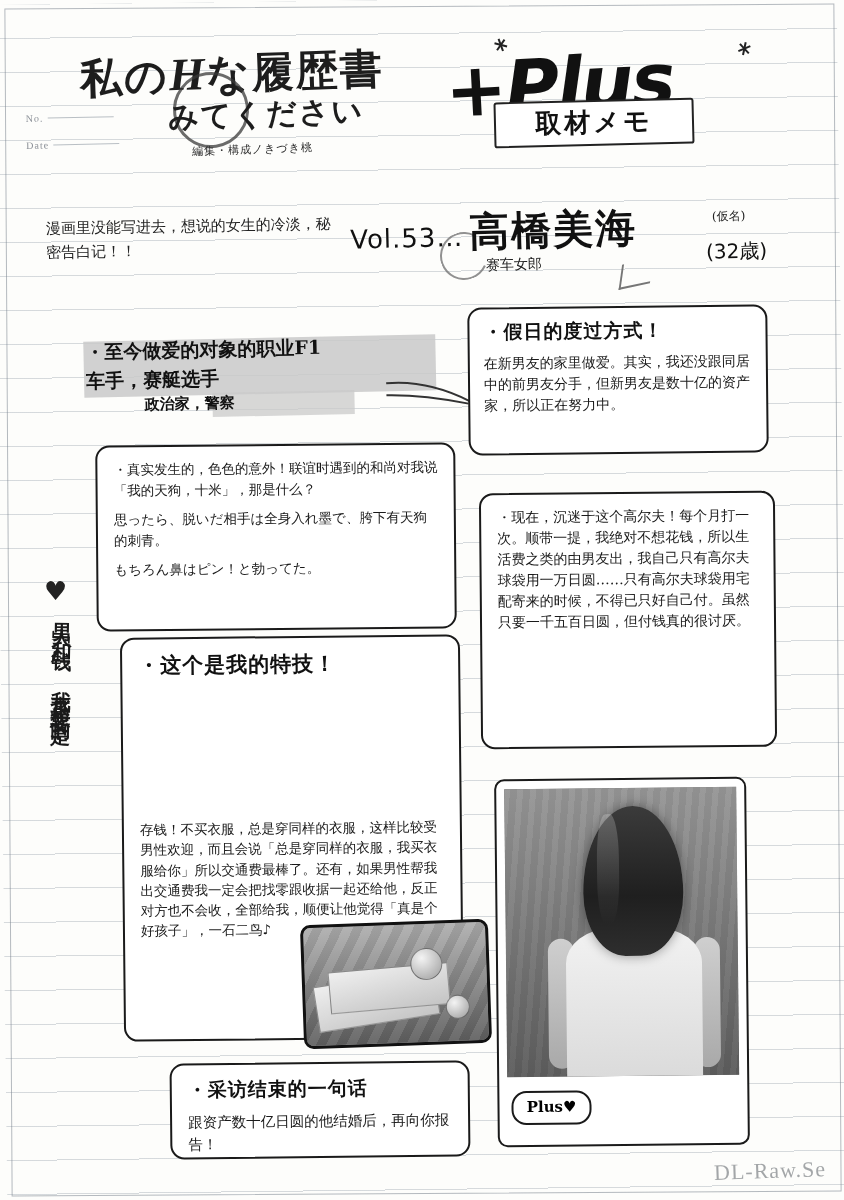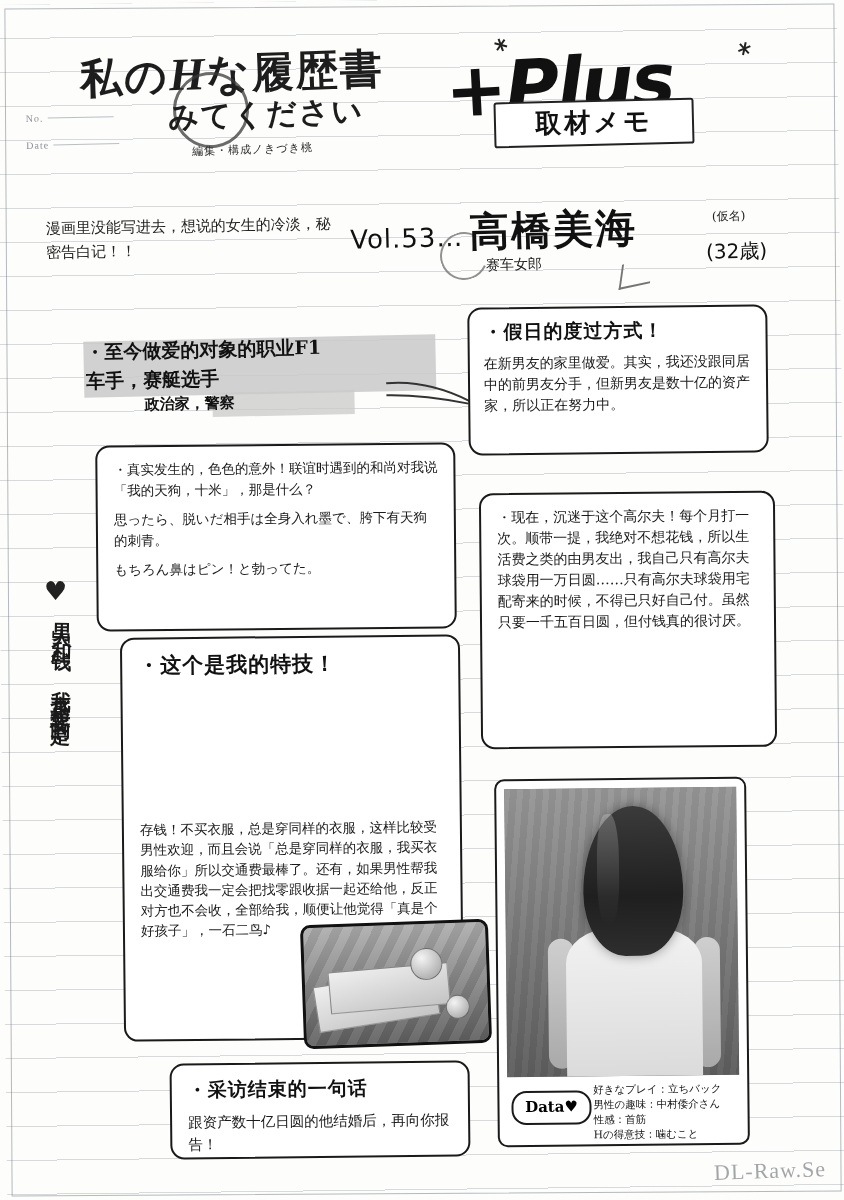--- a/index.html
+++ b/index.html
@@ -602,24 +602,18 @@
 
   <div class="photo-box">
     <div class="photo-img">
       <div class="ph-wall"></div>
       <div class="ph-arm-l"></div>
       <div class="ph-arm-r"></div>
       <div class="ph-body"></div>
       <div class="ph-hair"></div>
     </div>
     <div class="photo-data">
-      <div class="data-badge">Data♥</div>
-      <div class="data-lines">
-        <div>好きなプレイ：立ちバック</div>
-        <div>男性の趣味：中村倭介さん</div>
-        <div>性感：首筋</div>
-        <div>Hの得意技：噛むこと</div>
-      </div>
+      <div class="data-badge">Plus♥</div>
     </div>
   </div>
 
   <div class="watermark">DL-Raw.Se</div>
 </div>
 
 </body></html>

